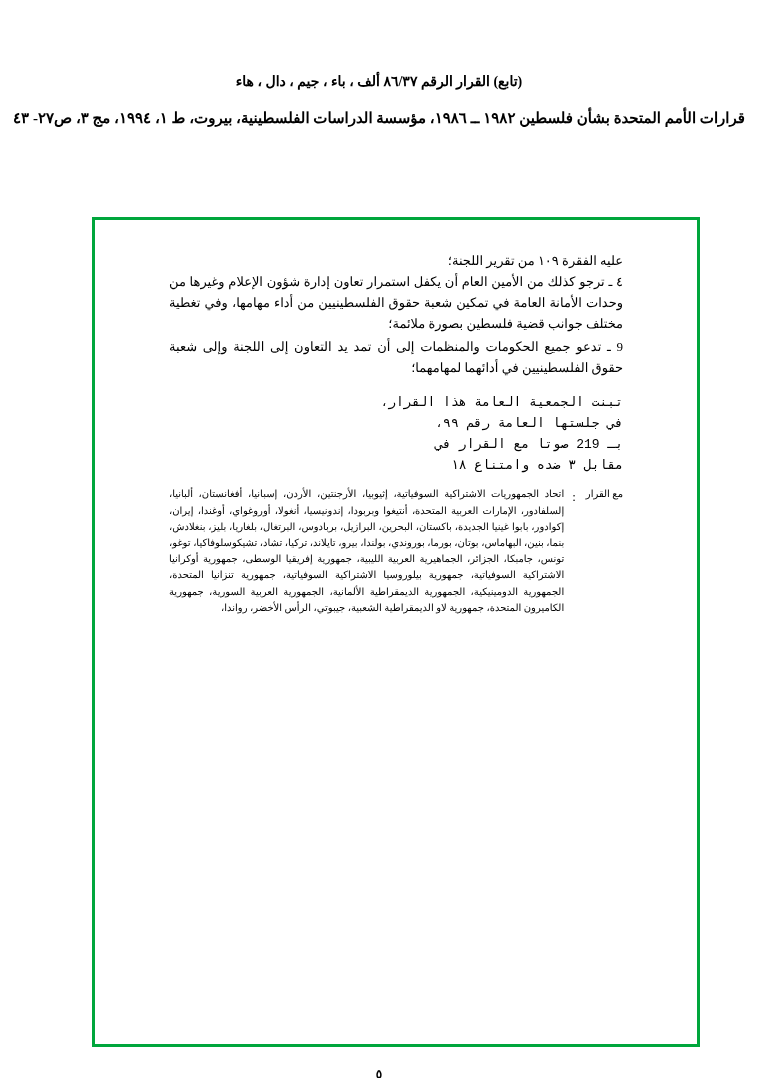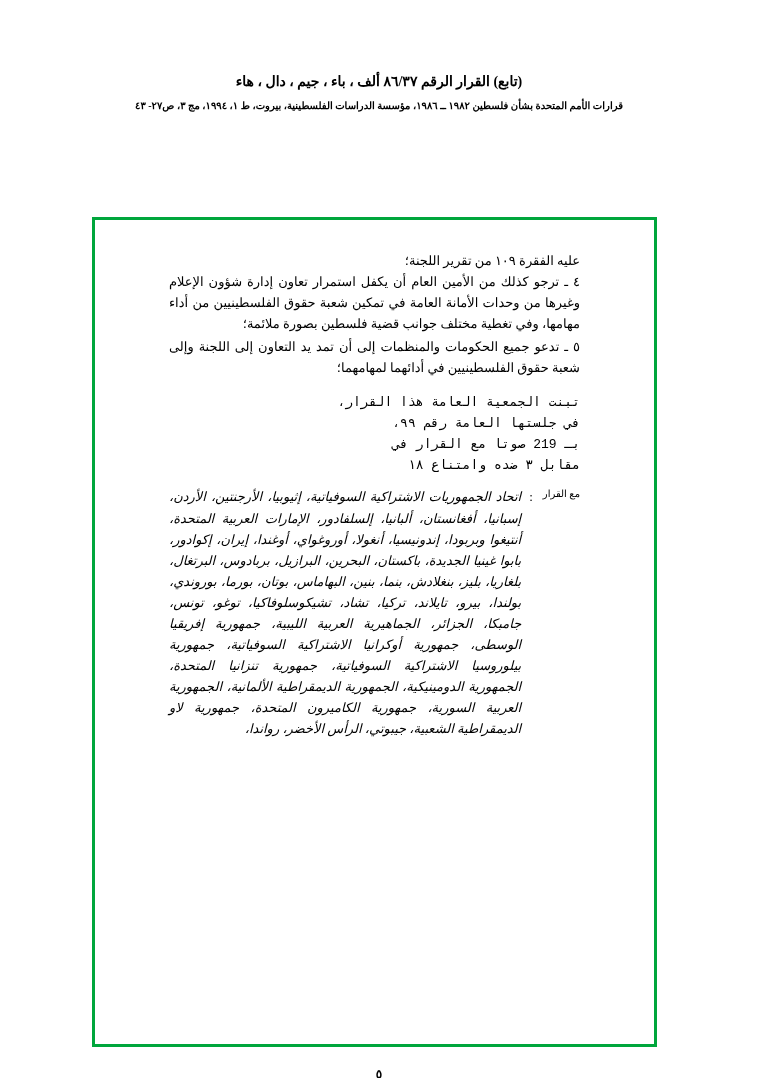--- a/index.html
+++ b/index.html
@@ -27,31 +27,31 @@
     direction: rtl;
     margin-top: 72px;
   }
   .doc-title {
     font-size: 14px;
     font-weight: bold;
     letter-spacing: 0.2px;
     line-height: 1.4;
   }
   .doc-source {
-    font-size: 10px;
+    font-size: 15px;
     font-weight: bold;
-    margin-top: 7px;
+    margin-top: 16px;
     letter-spacing: 0.1px;
     line-height: 1.35;
   }
   .frame {
     position: absolute;
     left: 92px;
     top: 145px;
-    width: 565px;
+    width: 608px;
     height: 830px;
     border: 3px solid #00a63c;
     box-sizing: border-box;
     background: #ffffff;
   }
   .frame-inner {
     direction: rtl;
     padding: 30px 74px 10px 74px;
     box-sizing: border-box;
   }
@@ -93,25 +93,24 @@
     padding-left: 10px;
   }
   .countries-colon {
     flex: 0 0 auto;
     font-size: 13px;
     line-height: 1.62;
     padding-left: 8px;
   }
   .countries-text {
     flex: 1 1 auto;
-    font-size: 13px;
+    font-size: 10px;
     line-height: 1.62;
     text-align: justify;
     text-align-last: right;
-    font-style: italic;
   }
   .page-number {
     position: absolute;
     left: 0;
     right: 0;
     top: 995px;
     text-align: center;
     font-size: 12px;
     font-weight: bold;
   }
@@ -126,21 +125,21 @@
     <div class="doc-source">قرارات الأمم المتحدة بشأن فلسطين ١٩٨٢ ــ ١٩٨٦، مؤسسة الدراسات الفلسطينية، بيروت، ط ١، ١٩٩٤، مج ٣، ص٢٧- ٤٣</div>
   </div>
 
   <div class="frame">
     <div class="frame-inner">
 
       <p>عليه الفقرة ١٠٩ من تقرير اللجنة؛</p>
 
       <p class="para-spaced"><span class="bold">٤ ـ ترجو كذلك</span><span> من الأمين العام أن يكفل استمرار تعاون إدارة شؤون الإعلام وغيرها من وحدات الأمانة العامة في تمكين شعبة حقوق الفلسطينيين من أداء مهامها، وفي تغطية مختلف جوانب قضية فلسطين بصورة ملائمة؛</span></p>
 
-      <p class="para-spaced"><span class="bold">٥ ـ تدعو</span><span> جميع الحكومات والمنظمات إلى أن تمد يد التعاون إلى اللجنة وإلى شعبة حقوق الفلسطينيين في أدائهما لمهامهما؛</span></p>
+      <p class="para-spaced"><span class="bold">9 ـ تدعو</span><span> جميع الحكومات والمنظمات إلى أن تمد يد التعاون إلى اللجنة وإلى شعبة حقوق الفلسطينيين في أدائهما لمهامهما؛</span></p>
 
 
       <div class="block-gap"></div>
 
       <div class="vote-block">
         <p>تبنت الجمعية العامة هذا القرار،</p>
         <p>في جلستها العامة رقم ٩٩،</p>
         <p>بـ 219 صوتا مع القرار في</p>
         <p>مقابل ٣ ضده وامتناع ١٨</p>
       </div>

